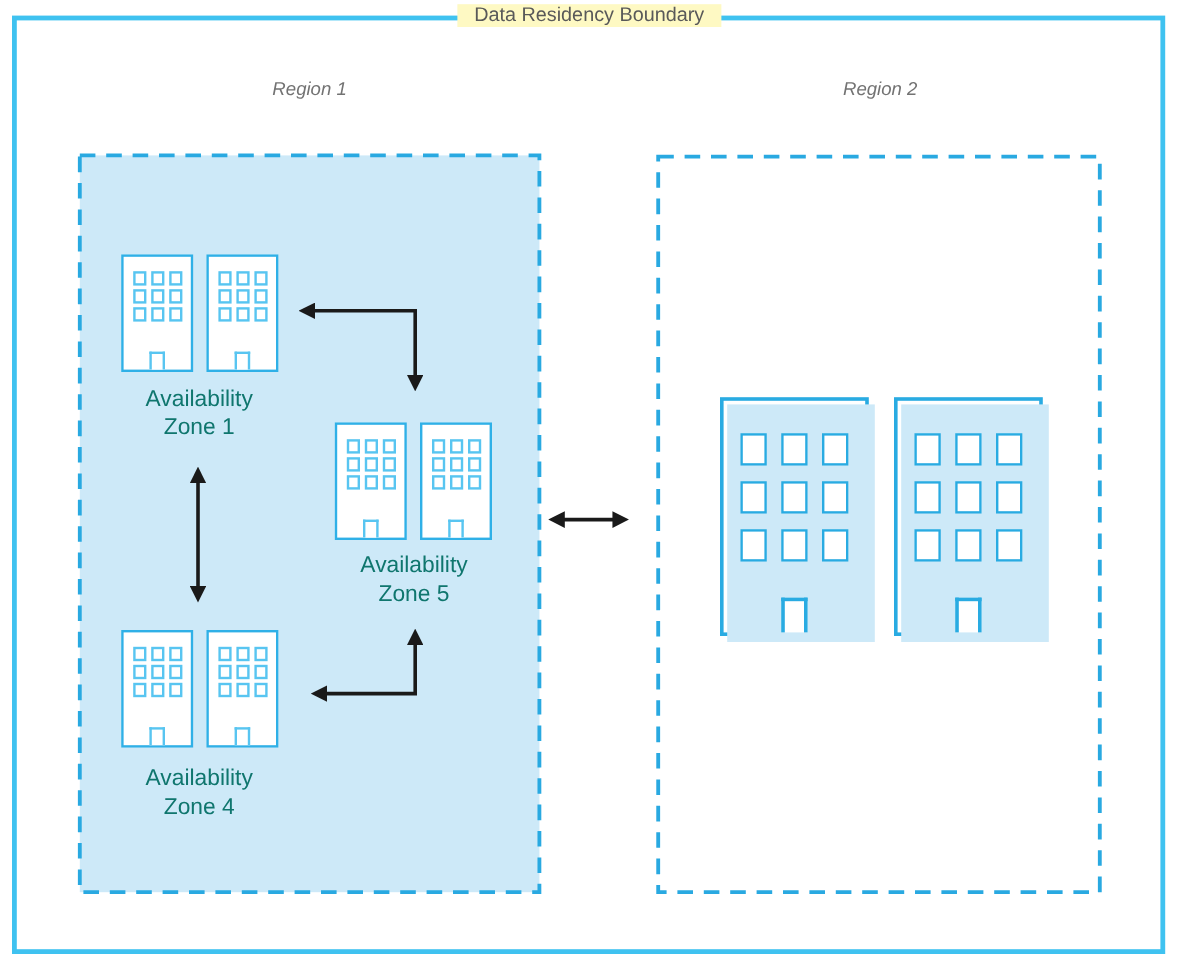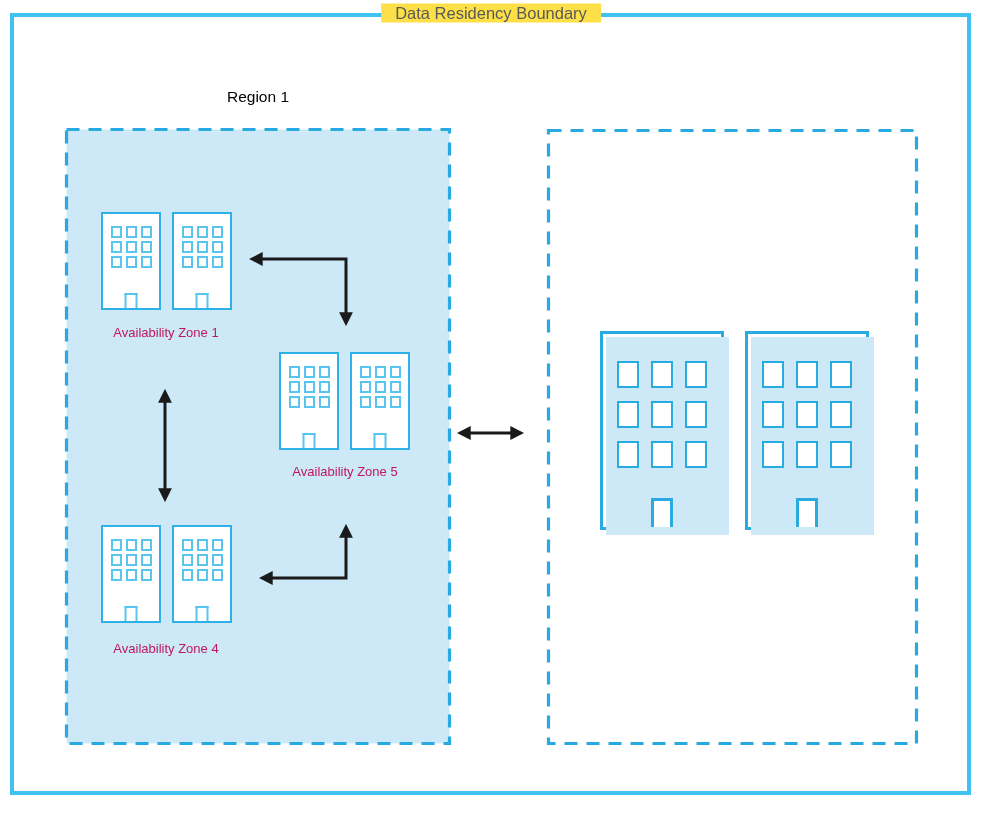--- a/index.html
+++ b/index.html
@@ -13,38 +13,38 @@
   
   .outer-boundary {
     position:absolute; left:10px; top:13px;
     width:961px; height:782px;
     border:4px solid #3fc2f0;
     box-sizing:border-box;
   }
   .boundary-title {
     position:absolute; left:491px; top:13px;
     transform:translate(-50%,-50%);
-    background:#fde047;
+    background:#fef9c3;
     padding:0 14px;
     font-size:16.5px; color:#595959;
     white-space:nowrap;
     z-index:3;
   }
   .svg-layer { position:absolute; left:0; top:0; z-index:1; }
   .region-label {
-    position:absolute; top:88px;
-    font-size:15.5px; color:#000000;
-    text-align:center; z-index:2;
+    position:absolute; top:66px;
+    font-size:15.5px; color:#737373;
+    text-align:center; z-index:2;font-style:italic;
   }
   .region-label.r1 { left:66px; width:384px; }
   .region-label.r2 { left:549px; width:369px; }
   .zone-label {
     position:absolute; width:132px;
     text-align:center;
-    font-size:13px; line-height:24px; color:#be185d;
+    font-size:19px; line-height:24px; color:#0f766e;
     z-index:2;
   }
   
   .bldg-sm {
     position:absolute; width:60px; height:98px;
     background:#ffffff;
     border:2.5px solid #2fb0e7;
     box-sizing:border-box;
     z-index:2;
   }
@@ -111,20 +111,21 @@
     <rect x="66.5" y="129.5" width="383" height="614" fill="#cde9f8" stroke="#29a9e1" stroke-width="3.2" stroke-dasharray="13 9"></rect>
     <rect x="548.5" y="130.5" width="368" height="613" fill="none" stroke="#29a9e1" stroke-width="3.2" stroke-dasharray="13 9"></rect>
 
     <path d="M253 259 H346 V322" fill="none" stroke="#1a1a1a" stroke-width="3" marker-start="url(#ah)" marker-end="url(#ah)"></path>
     <path d="M165 393 V498" fill="none" stroke="#1a1a1a" stroke-width="3" marker-start="url(#ah)" marker-end="url(#ah)"></path>
     <path d="M346 528 V578 H263" fill="none" stroke="#1a1a1a" stroke-width="3" marker-start="url(#ah)" marker-end="url(#ah)"></path>
     <path d="M461 433 H520" fill="none" stroke="#1a1a1a" stroke-width="3" marker-start="url(#ah)" marker-end="url(#ah)"></path>
   </svg>
 
   <div class="region-label r1">Region 1</div>
+  <div class="region-label r2">Region 2</div>
 
   <div class="bldg-sm" style="left:101px;top:212px">
     <div class="win-grid">
       <i class="win"></i>
         <i class="win"></i>
         <i class="win"></i>
       <i class="win"></i>
         <i class="win"></i>
         <i class="win"></i>
       <i class="win"></i>

